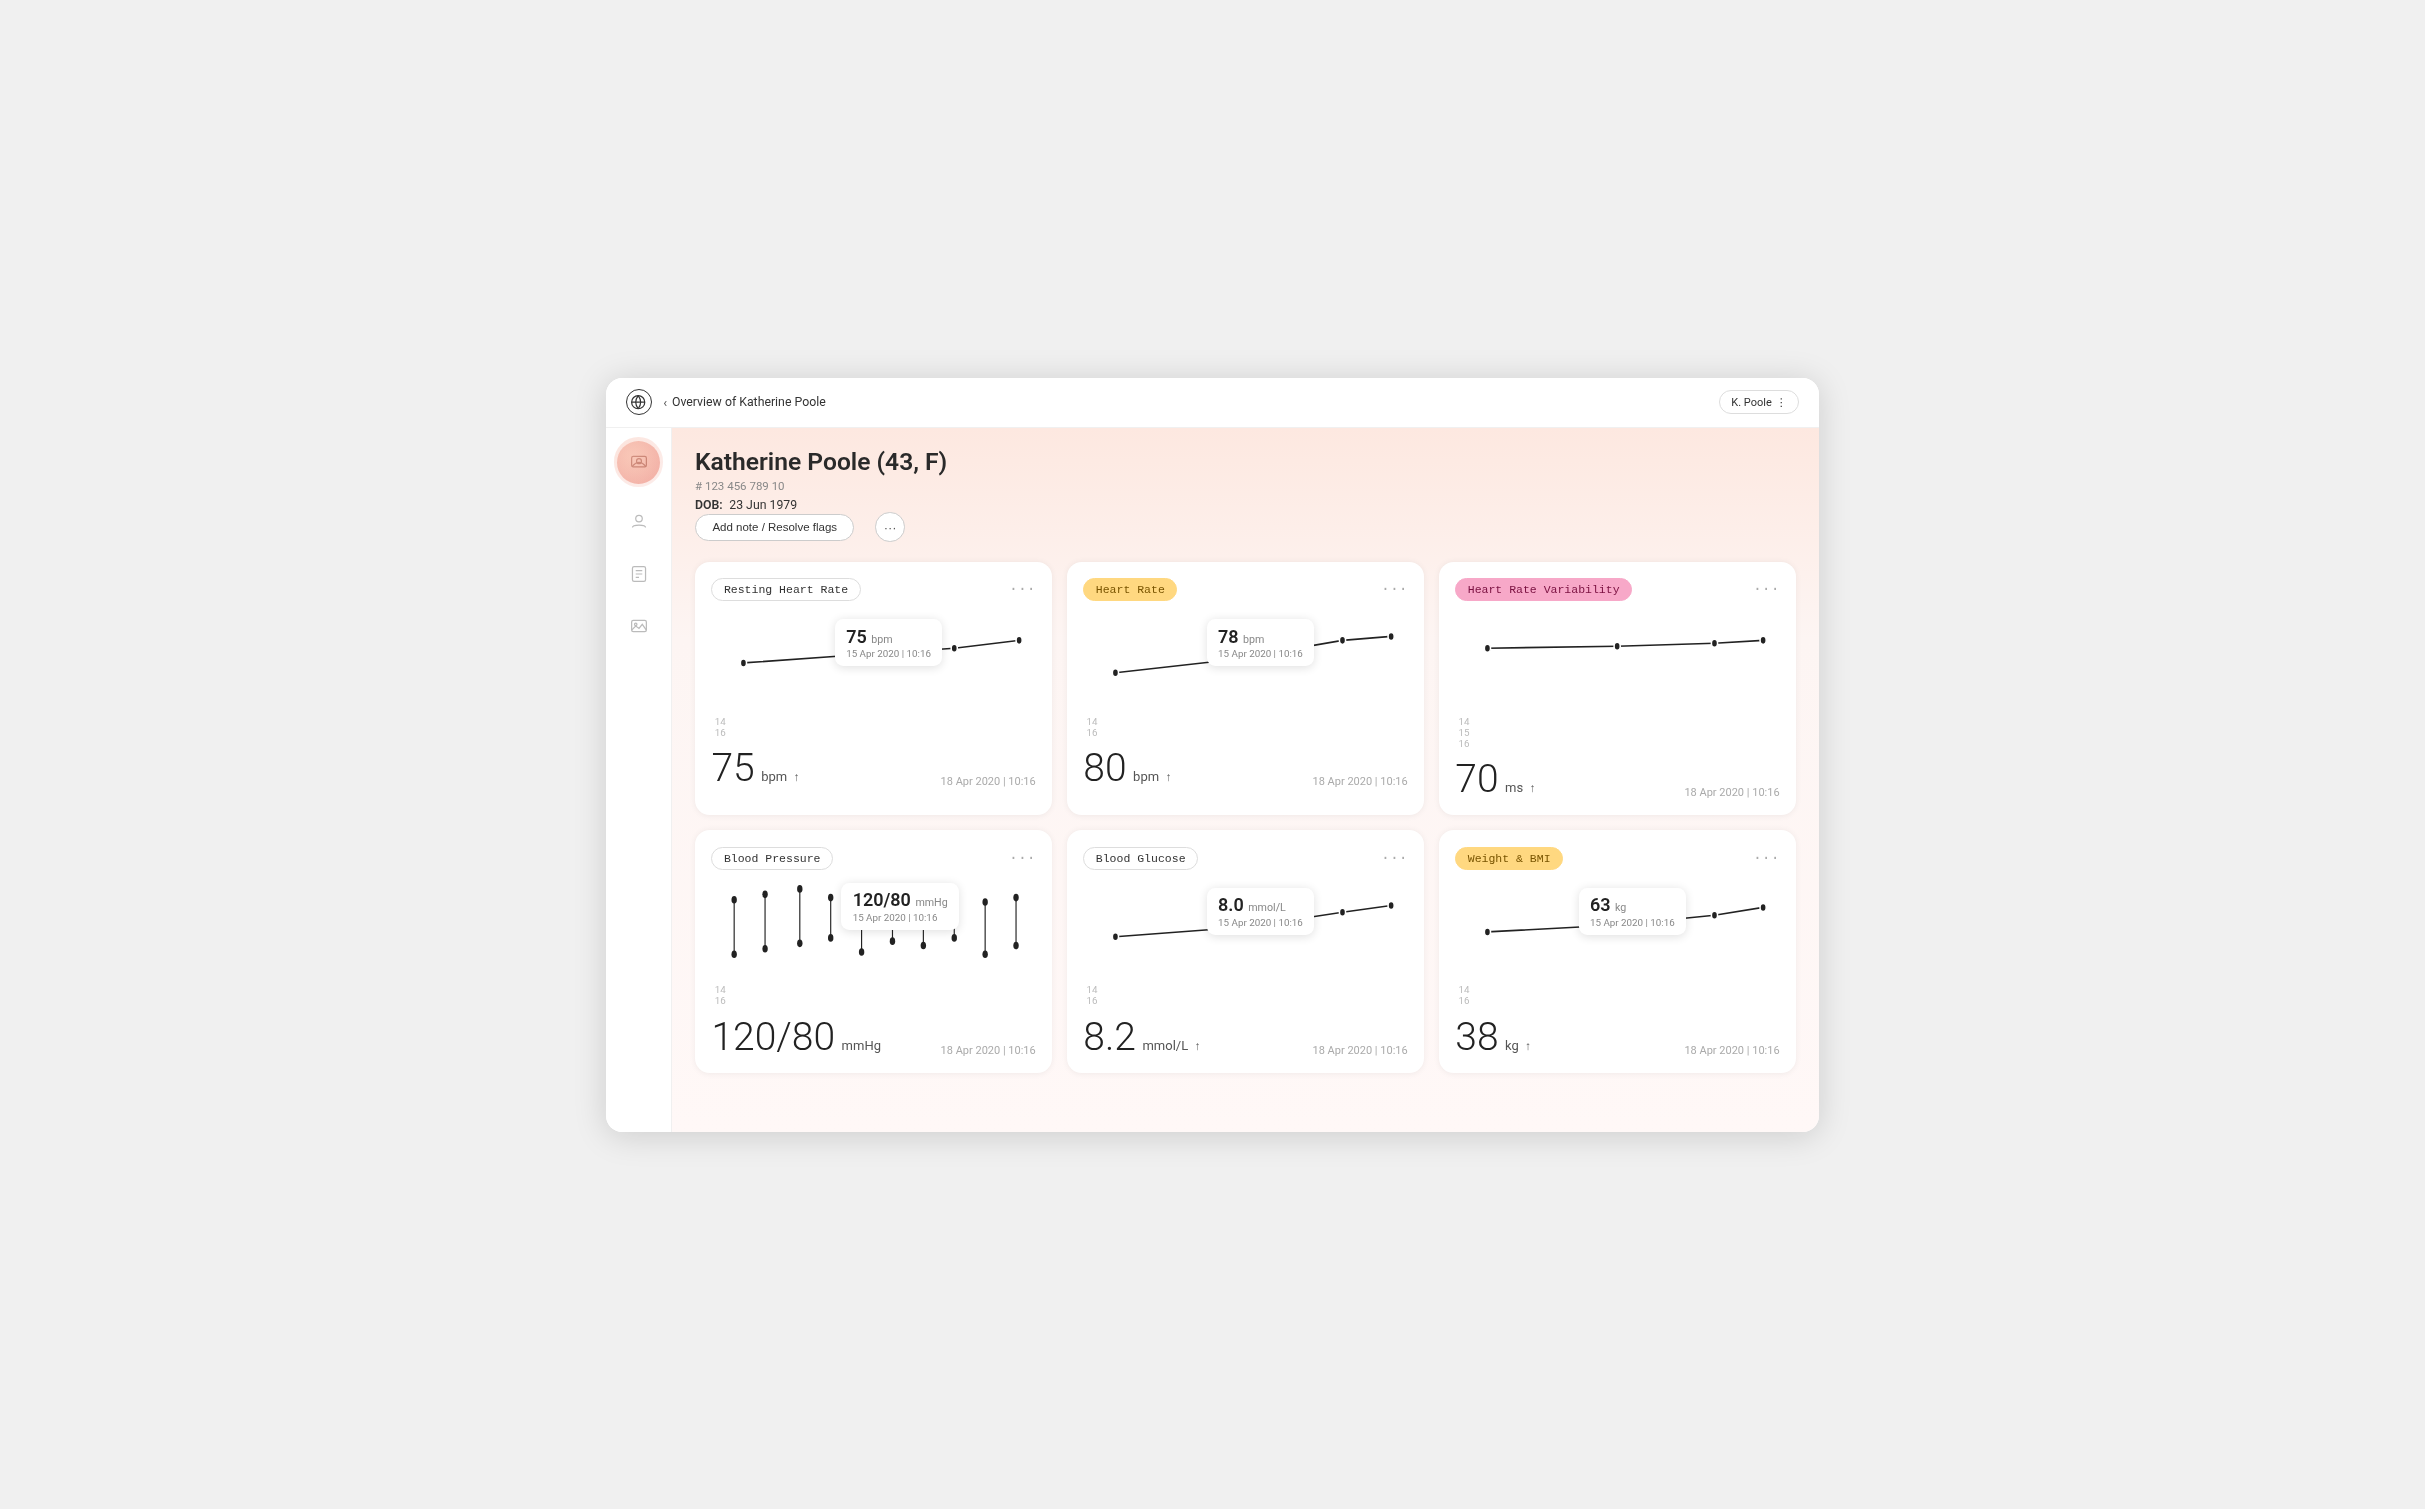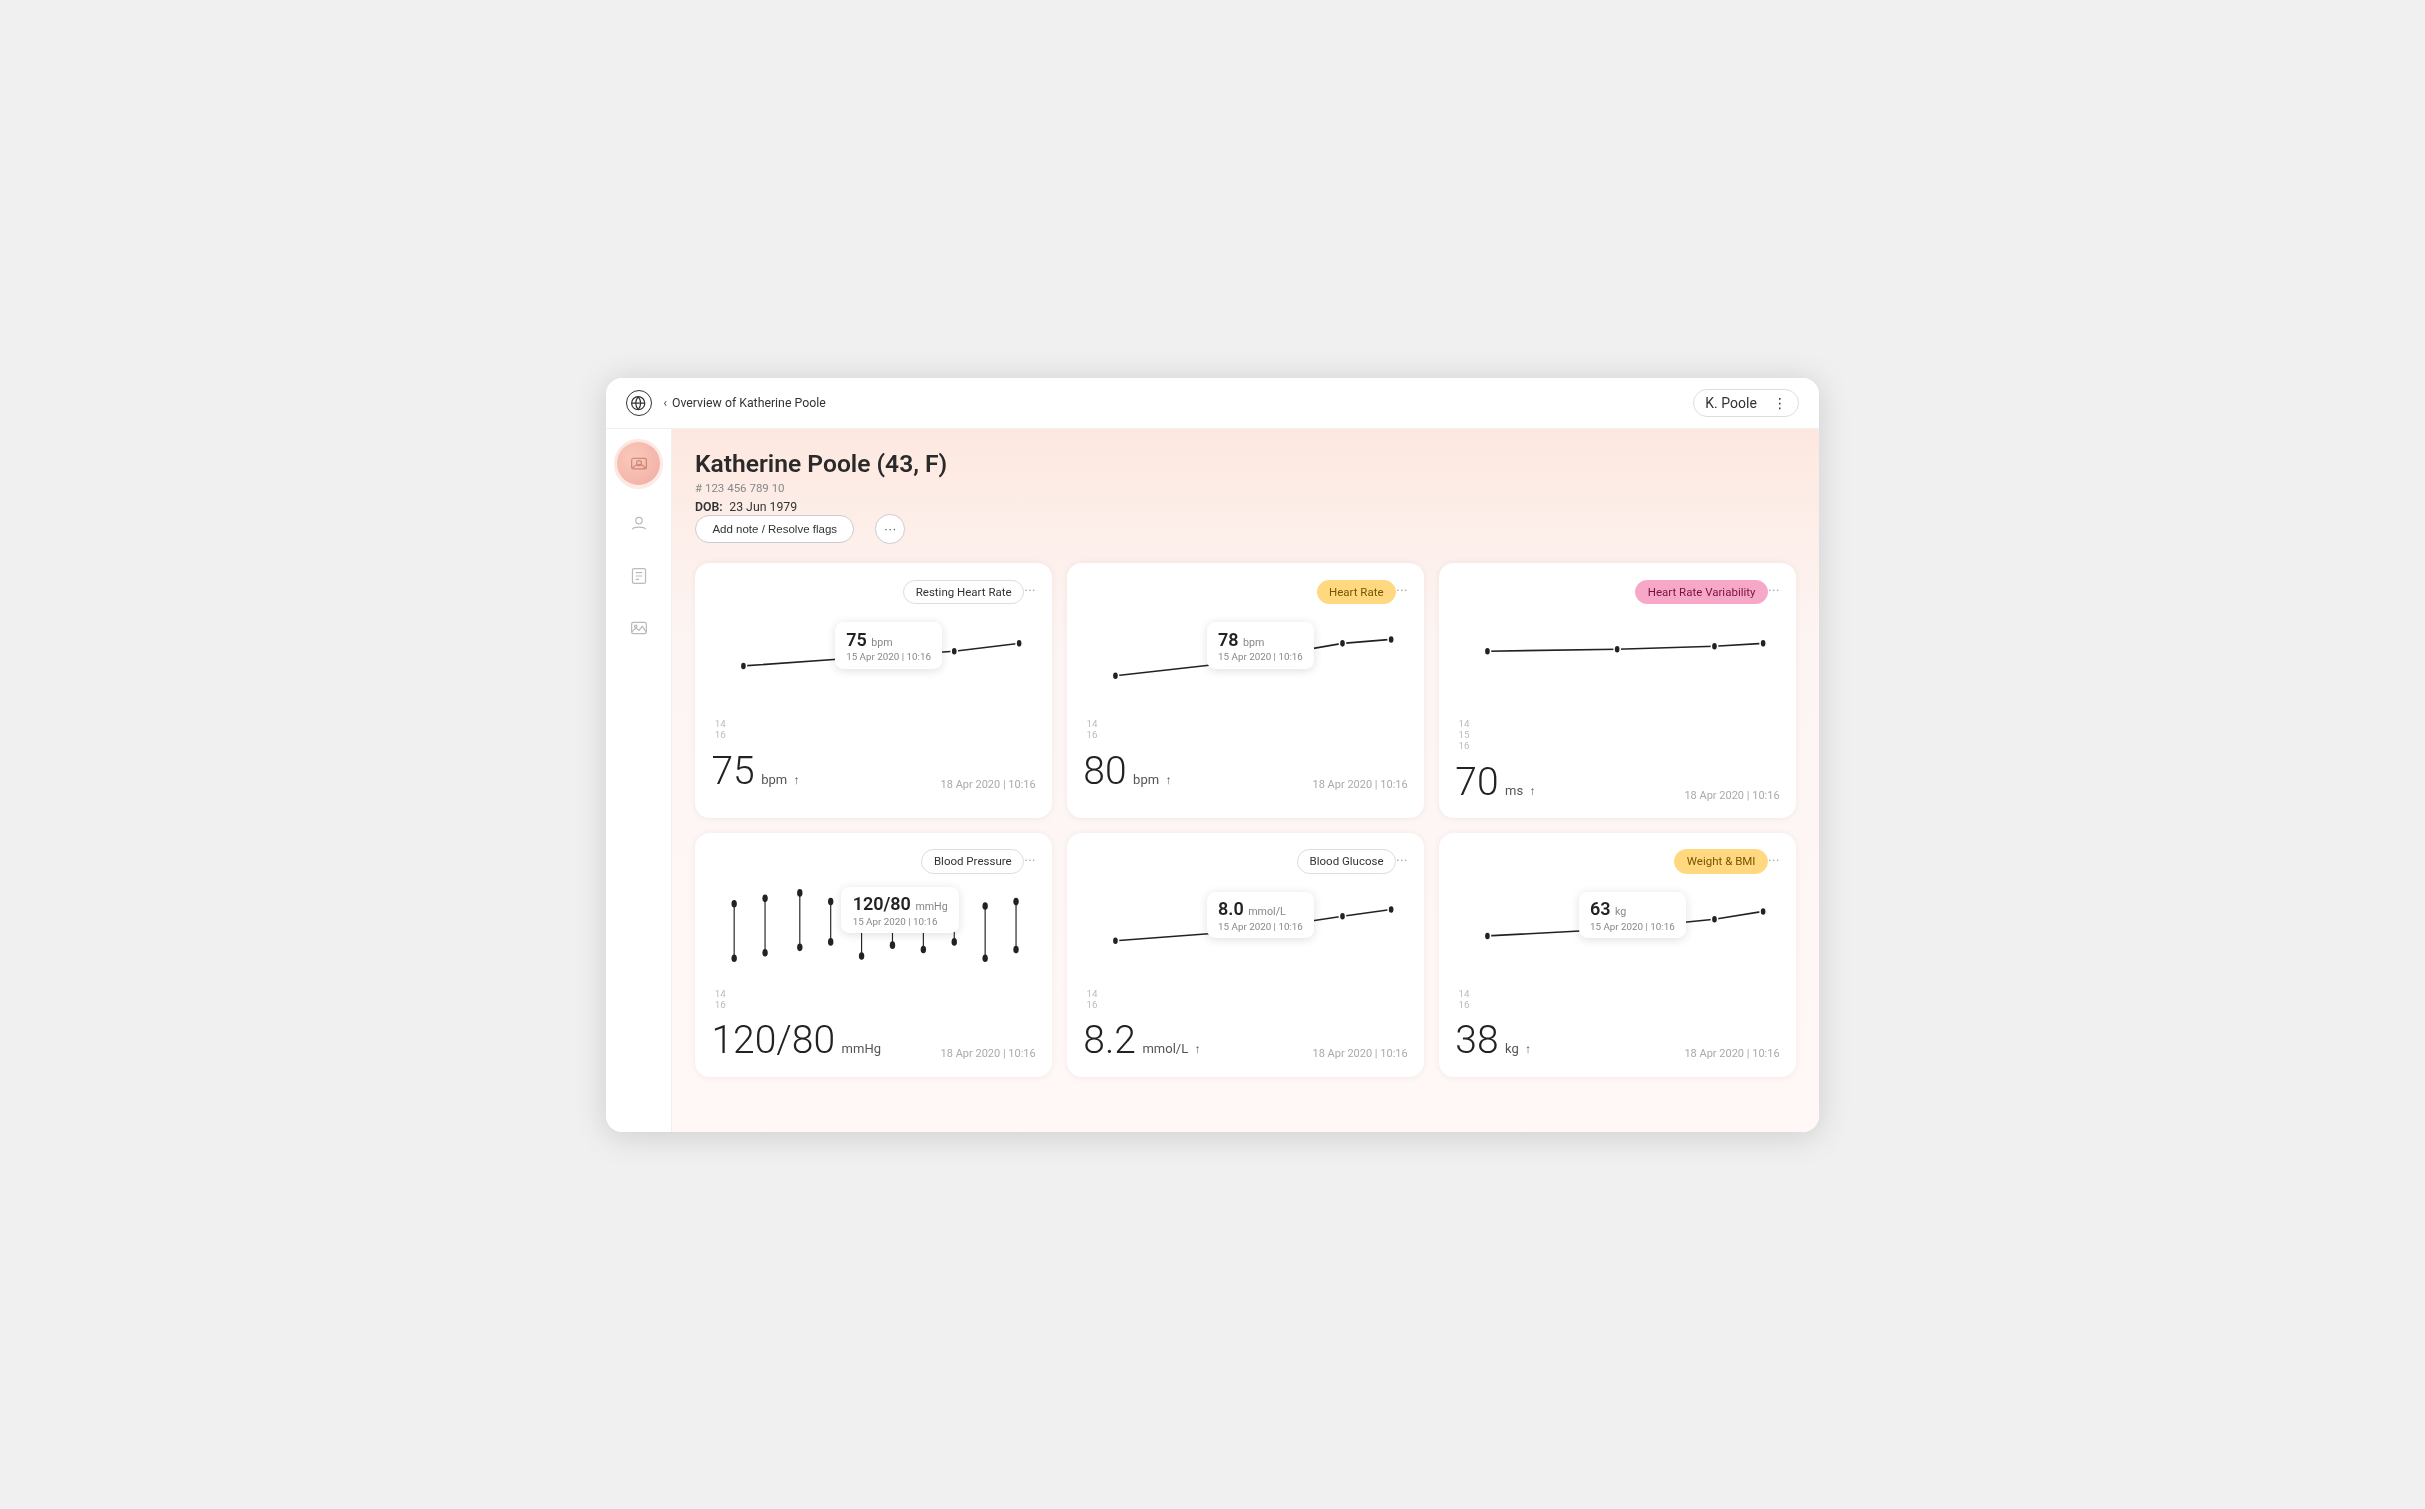--- a/index.html
+++ b/index.html
@@ -46,25 +46,25 @@
     }
     .back-nav {
       display: flex; align-items: center; gap: 4.9px;
       font-size: 12.3px; color: #333; cursor: pointer;
     }
     .back-nav .chevron { font-size: 13px; color: #555; }
     .top-bar-right {
       display: flex; align-items: center; gap: 8.2px;
     }
     .user-pill {
-      display: flex; align-items: center; gap: 16px;
+      display: flex; align-items: center; gap: 4px;
       border: 1.2px solid #ddd;
       border-radius: 19.7px;
       padding: 4.9px 11.5px;
-      font-size: 14px; color: #333;
+      font-size: 11px; color: #333;
       cursor: pointer;
     }
     
     .main-layout {
       display: flex;
       flex: 1;
     }
     
     .sidebar {
       width: 66px;
@@ -167,21 +167,22 @@
       border-radius: 14.8px;
       padding: 16.4px;
       box-shadow: 0 0.8px 6.6px rgba(0,0,0,0.06);
       display: flex;
       flex-direction: column;
       gap: 8.2px;
     }
     .card-header {
       display: flex;
       align-items: center;
-      justify-content: flex-end;
+      justify-content: space-between;
+      font-family: Liberation Mono, monospace;
     }
     .card-label {
       font-size: 11.5px;
       color: #333;
       border: 1.2px solid #ddd;
       border-radius: 16.4px;
       padding: 4.1px 11.5px;
       background: #fff;
     }
     .card-label.orange { background: #ffd880; border-color: #ffd880; color: #7a5500; }

